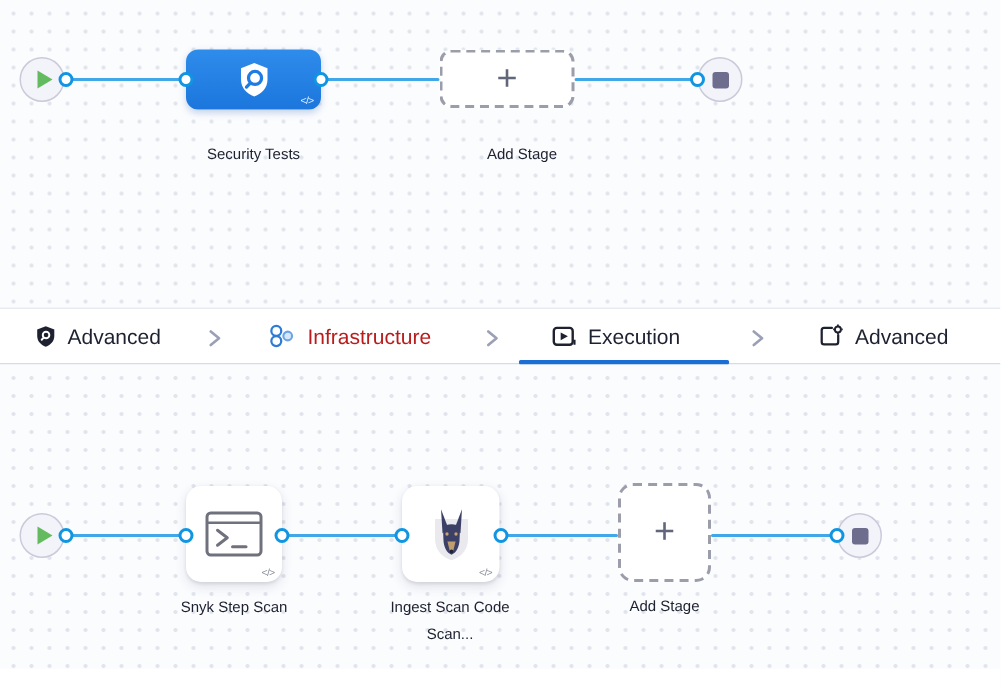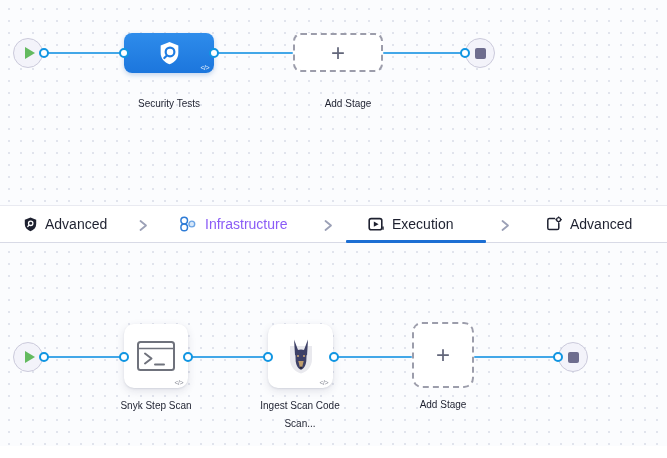--- a/index.html
+++ b/index.html
@@ -55,21 +55,21 @@
                display:flex; align-items:center; justify-content:center; }
 
   
   .node-label { position:absolute; text-align:center; font-size:10px; color:#1e2130; line-height:18px; }
 
   
   .tabbar { position:absolute; left:0; top:205px; width:667px; height:38px; background:#ffffff;
             border-top:1px solid #e9eaf1; border-bottom:1px solid #d8dae6; }
   .tab-item { position:absolute; top:0; height:100%; display:flex; align-items:center; gap:8px;
               font-size:14px; color:#1e2130; cursor:pointer; }
-  .tab-item.blue { color:#8b5cf6; }
+  .tab-item.blue { color:#b91c1c; }
   .tab-item.active { font-weight:bold; }
   .tab-underline { position:absolute; left:346px; bottom:-1px; width:140px; height:3px;
                    background:#1b6ed3; border-radius:1px; }
   .tab-chevron { position:absolute; top:13px; }
 </style>
 </head>
 <body>
 
 <div class="screen">
 

